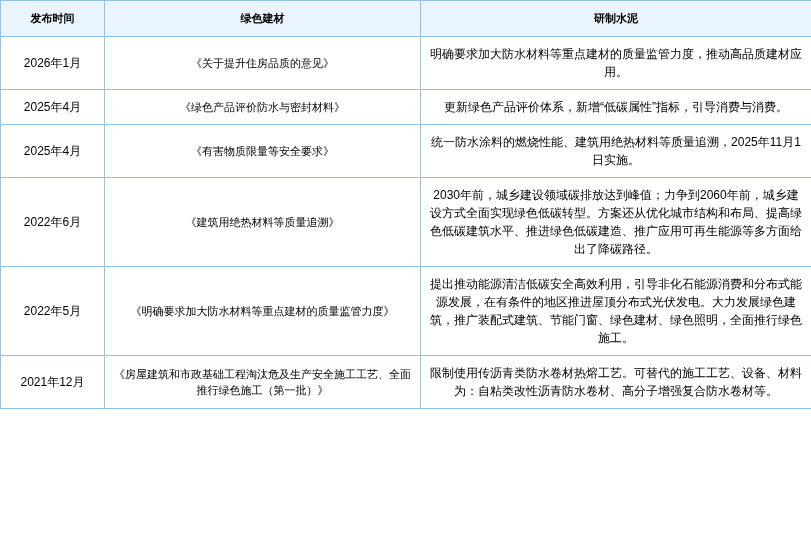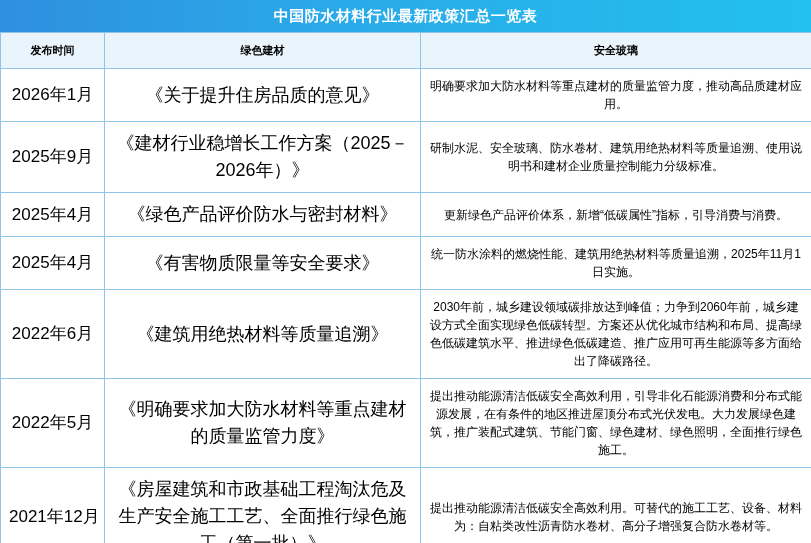--- a/index.html
+++ b/index.html
@@ -57,64 +57,56 @@
   .col-name { width: 316px; }
   .col-content { width: 391px; }
 
   tbody td {
     font-size: 12px;
     line-height: 1.5;
     padding: 8px 8px;
   }
   td.cell-date {
     text-align: center;
-    font-size: 17px;
+    font-size: 12px;
     white-space: nowrap;
   }
   td.cell-name {
     text-align: center;
-    font-size: 18px;
+    font-size: 11px;
   }
   td.cell-content {
     text-align: center;
     font-size: 12px;
   }
 </style>
 </head>
 <body>
 
 <div class="page">
 
-  <div class="title-bar">
-    <span class="title-text">中国防水材料行业最新政策汇总一览表</span>
-  </div>
 
   <table class="policy-table">
     <colgroup>
       <col class="col-date">
       <col class="col-name">
       <col class="col-content">
     </colgroup>
     <thead>
       <tr>
         <th>发布时间</th>
         <th>绿色建材</th>
-        <th>安全玻璃</th>
+        <th>研制水泥</th>
       </tr>
     </thead>
     <tbody>
       <tr>
         <td class="cell-date">2026年1月</td>
         <td class="cell-name">《关于提升住房品质的意见》</td>
         <td class="cell-content">明确要求加大防水材料等重点建材的质量监管力度，推动高品质建材应用。</td>
-      </tr>
-      <tr>
-        <td class="cell-date">2025年9月</td>
-        <td class="cell-name">《建材行业稳增长工作方案（2025－2026年）》</td>
-        <td class="cell-content">研制水泥、安全玻璃、防水卷材、建筑用绝热材料等质量追溯、使用说明书和建材企业质量控制能力分级标准。</td>
       </tr>
       <tr>
         <td class="cell-date">2025年4月</td>
         <td class="cell-name">《绿色产品评价防水与密封材料》</td>
         <td class="cell-content">更新绿色产品评价体系，新增“低碳属性”指标，引导消费与消费。</td>
       </tr>
       <tr>
         <td class="cell-date">2025年4月</td>
         <td class="cell-name">《有害物质限量等安全要求》</td>
         <td class="cell-content">统一防水涂料的燃烧性能、建筑用绝热材料等质量追溯，2025年11月1日实施。</td>
@@ -125,18 +117,18 @@
         <td class="cell-content">2030年前，城乡建设领域碳排放达到峰值；力争到2060年前，城乡建设方式全面实现绿色低碳转型。方案还从优化城市结构和布局、提高绿色低碳建筑水平、推进绿色低碳建造、推广应用可再生能源等多方面给出了降碳路径。</td>
       </tr>
       <tr>
         <td class="cell-date">2022年5月</td>
         <td class="cell-name">《明确要求加大防水材料等重点建材的质量监管力度》</td>
         <td class="cell-content">提出推动能源清洁低碳安全高效利用，引导非化石能源消费和分布式能源发展，在有条件的地区推进屋顶分布式光伏发电。大力发展绿色建筑，推广装配式建筑、节能门窗、绿色建材、绿色照明，全面推行绿色施工。</td>
       </tr>
       <tr>
         <td class="cell-date">2021年12月</td>
         <td class="cell-name">《房屋建筑和市政基础工程淘汰危及生产安全施工工艺、全面推行绿色施工（第一批）》</td>
-        <td class="cell-content">提出推动能源清洁低碳安全高效利用。可替代的施工工艺、设备、材料为：自粘类改性沥青防水卷材、高分子增强复合防水卷材等。</td>
+        <td class="cell-content">限制使用传沥青类防水卷材热熔工艺。可替代的施工工艺、设备、材料为：自粘类改性沥青防水卷材、高分子增强复合防水卷材等。</td>
       </tr>
     </tbody>
   </table>
 
 </div>
 
 </body></html>

